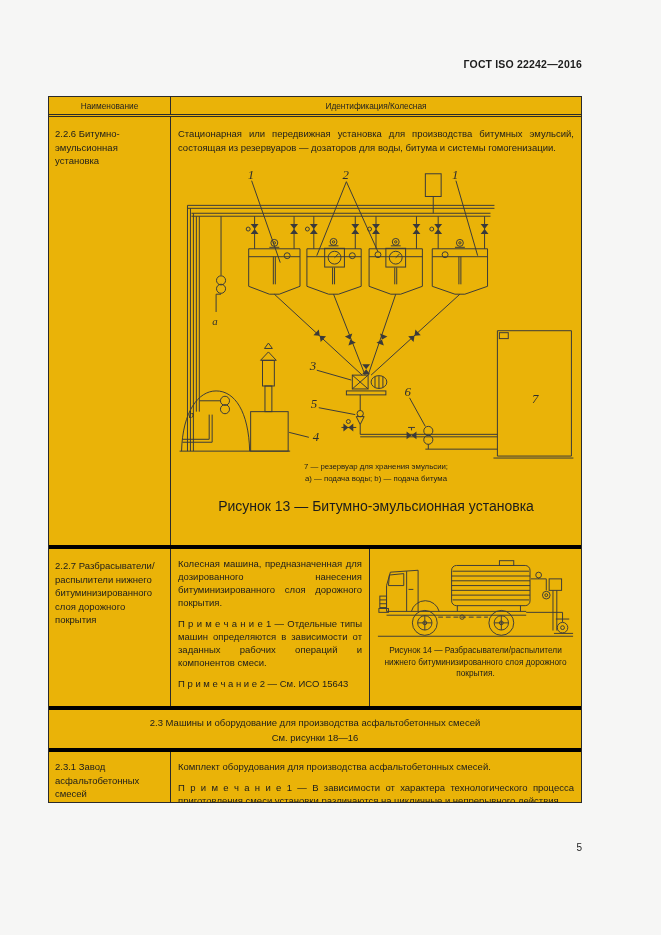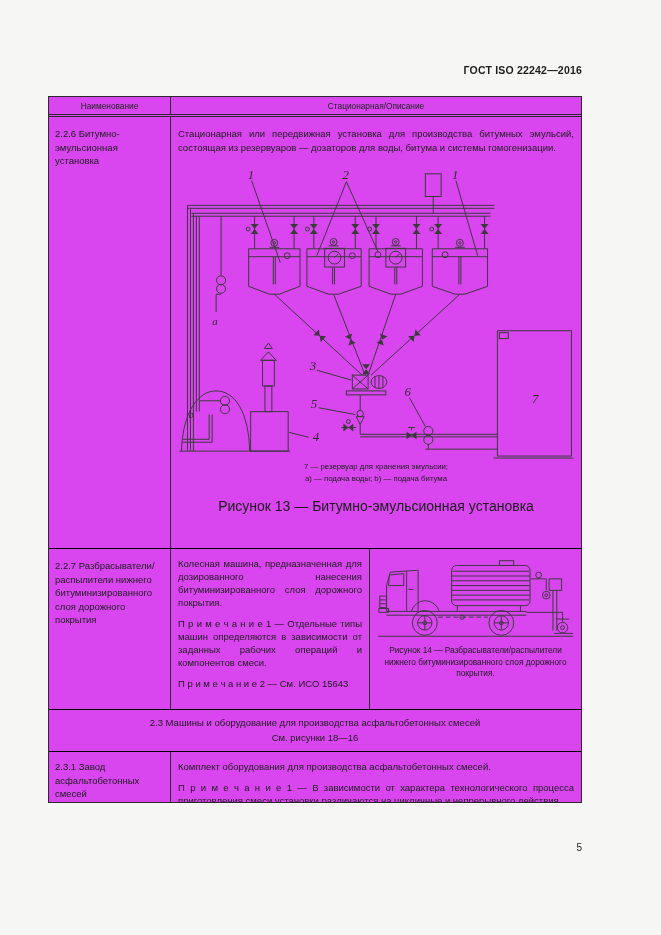--- a/index.html
+++ b/index.html
@@ -6,30 +6,30 @@
   html,body { background:#e9e9e8; }
   .page {
     position: relative;
     width: 661px; height: 935px;
     background: #f6f6f5;
     font-family: "Liberation Sans", sans-serif;
     color: #1c1c1c;
     overflow: hidden;
   }
   .doc-header {
-    position: absolute; top: 64px; left: 48px; width: 534px;
+    position: absolute; top: 58px; left: 48px; width: 534px;
     text-align: right; font-weight: bold; font-size: 10.5px; letter-spacing: .2px;
   }
   .tbl {
     position: absolute; left: 48px; top: 96px; width: 534px; height: 707px;
     border: 1px solid #2b2b2b;
     display: flex; flex-direction: column;
-    background: #d946ef;
+    background: #eab308;
   }
-  .trow { display: flex; border-bottom: 1px solid #000000; overflow: hidden; }
+  .trow { display: flex; border-bottom: 4px solid #000000; overflow: hidden; }
   .thead { height: 20px; border-bottom: 3px double #2b2b2b; }
   .th { display: flex; align-items: center; justify-content: center; font-size: 8.3px; color:#222; }
   .col1 { width: 122px; border-right: 1px solid #2b2b2b; flex-shrink: 0; }
   .colrest { flex: 1; }
   .r226 { height: 432px; }
   .r227 { height: 161px; }
   .r23  { height: 42px; display: block; padding: 6px 6px 0; font-size: 9.5px; line-height: 13.5px; text-align: center; }
   .r231 { flex: 1; border-bottom: none; }
   .cellpad { padding: 10px 6px 0 6px; font-size: 9.5px; line-height: 13.5px; }
   .cell2 { padding: 10px 7px 0 7px; font-size: 9.5px; line-height: 13.5px; }
@@ -55,21 +55,21 @@
 <body>
 
 <div class="page">
 
   <div class="doc-header">ГОСТ ISO 22242—2016</div>
 
   <div class="tbl">
 
     <div class="trow thead">
       <div class="th col1">Наименование</div>
-      <div class="th colrest">Стационарная/Описание</div>
+      <div class="th colrest">Идентификация/Колесная</div>
     </div>
 
     <div class="trow r226">
       <div class="col1 cellpad">2.2.6 Битумно-эмульсионная установка</div>
       <div class="colrest cell2">
         <p class="just">Стационарная или передвижная установка для производства битумных эмульсий, состоящая из резервуаров — дозаторов для воды, битума и системы гомогенизации.</p>
 
         <svg class="fig13svg" width="396" height="304" viewBox="0 0 400 308" fill="none" stroke="#3a3a3a" stroke-width="1">
           <defs>
             <g id="vlv">

